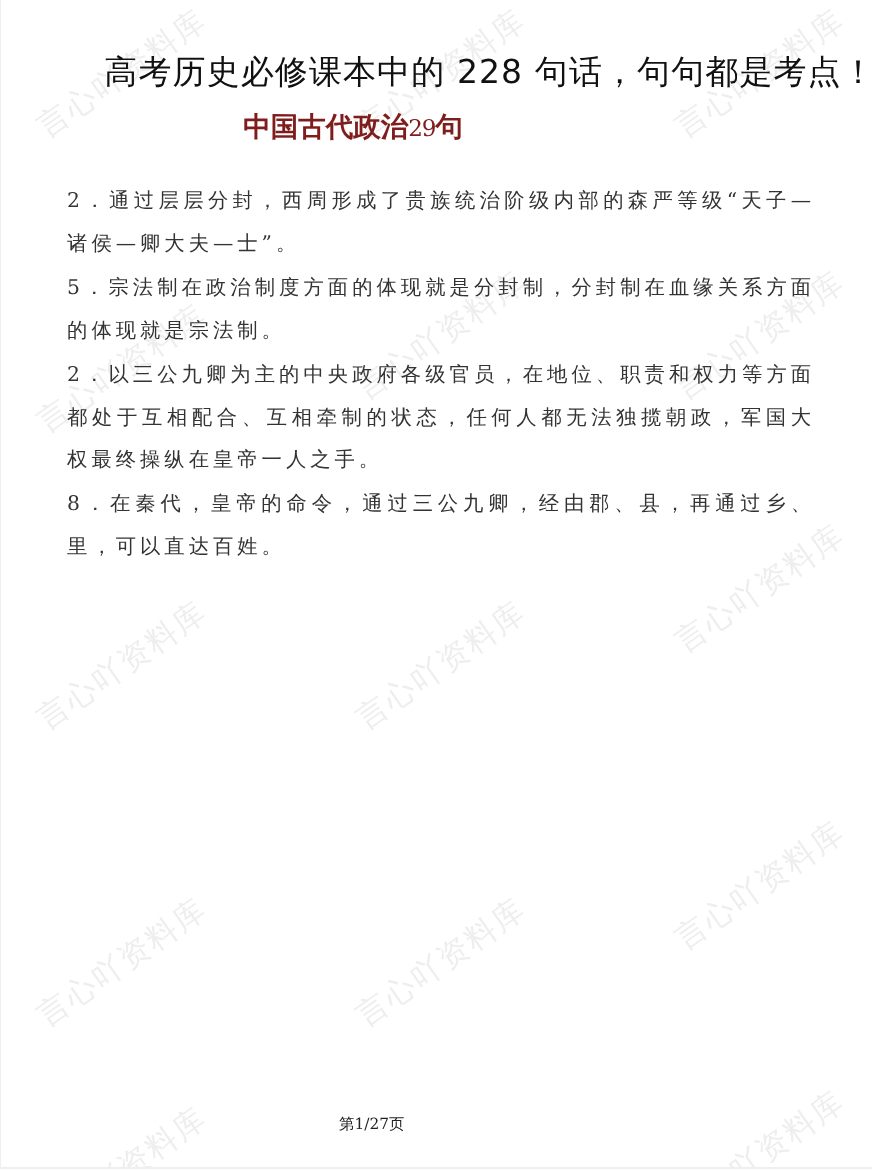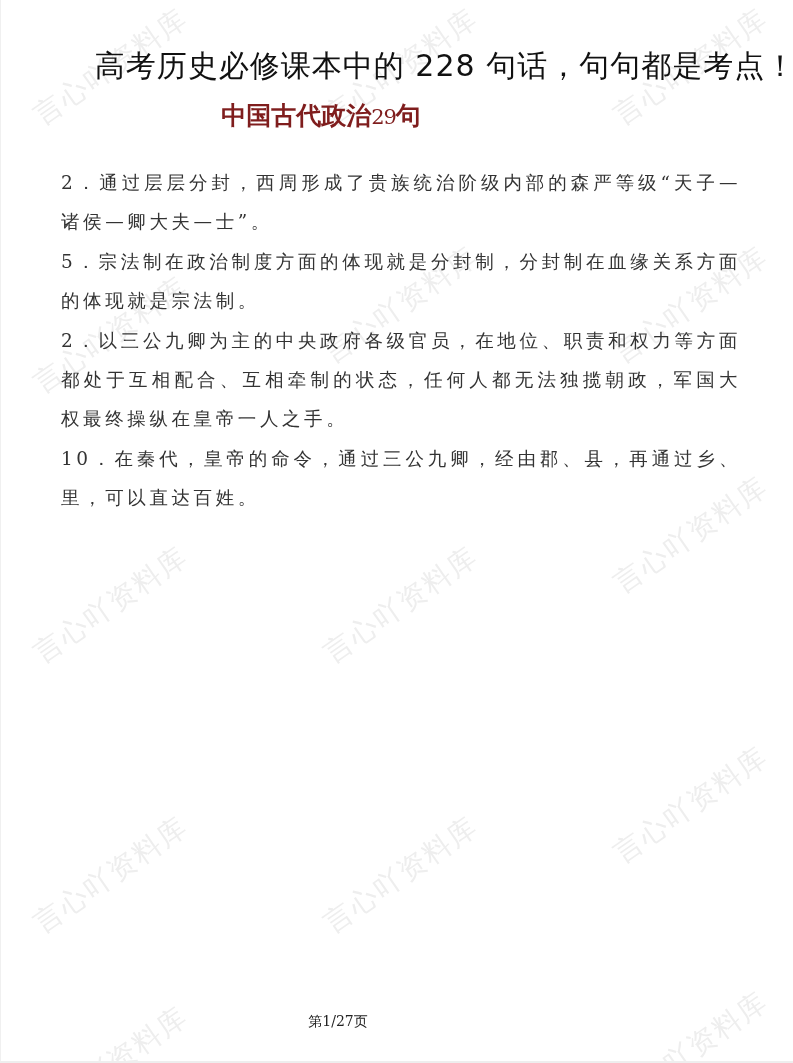--- a/index.html
+++ b/index.html
@@ -130,18 +130,18 @@
     </div>
 
   <h1 class="title">高考历史必修课本中的 228 句话，句句都是考点！</h1>
 
   <h2 class="subtitle"><span>中国古代政治</span><span class="num">29</span><span>句</span></h2>
 
   <div class="body-text">
     <p class="para">2．通过层层分封，西周形成了贵族统治阶级内部的森严等级“天子—诸侯—卿大夫—士”。</p>
     <p class="para">5．宗法制在政治制度方面的体现就是分封制，分封制在血缘关系方面的体现就是宗法制。</p>
     <p class="para">2．以三公九卿为主的中央政府各级官员，在地位、职责和权力等方面都处于互相配合、互相牵制的状态，任何人都无法独揽朝政，军国大权最终操纵在皇帝一人之手。</p>
-    <p class="para">10．在秦代，皇帝的命令，通过三公九卿，经由郡、县，再通过乡、里，可以直达百姓。</p>
+    <p class="para">8．在秦代，皇帝的命令，通过三公九卿，经由郡、县，再通过乡、里，可以直达百姓。</p>
   </div>
 
   <div class="footer">第1/27页</div>
 
 </div>
 
 </body></html>

